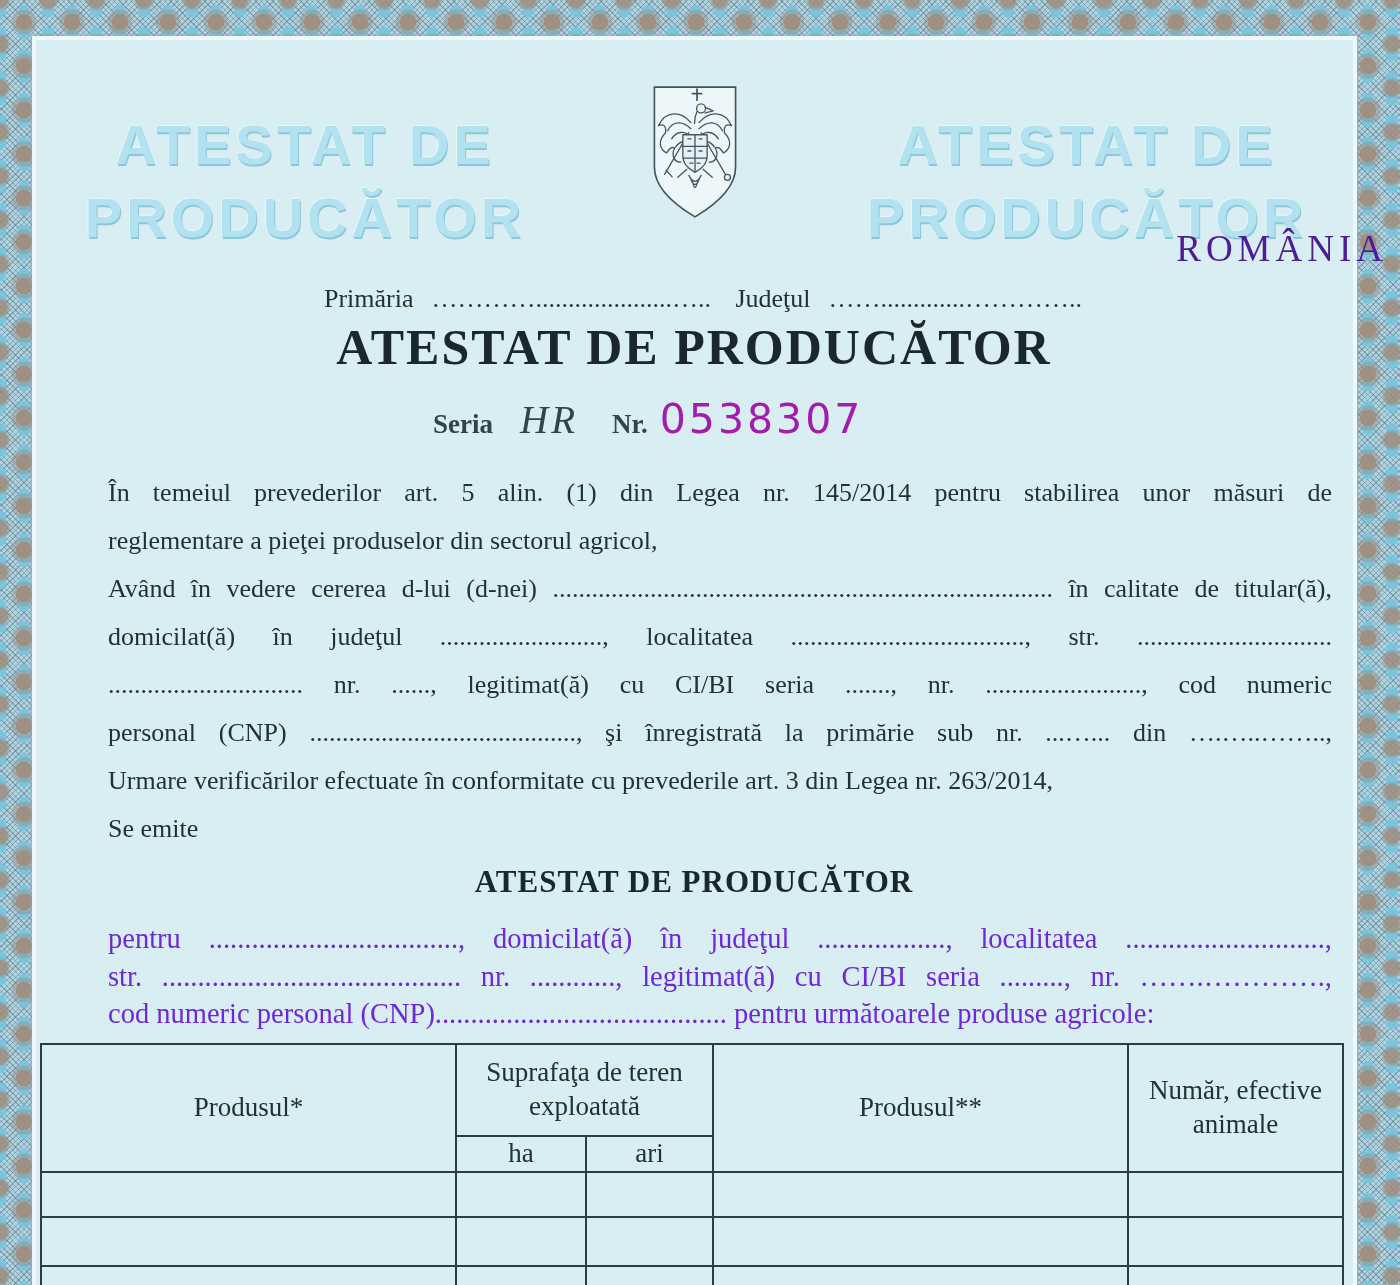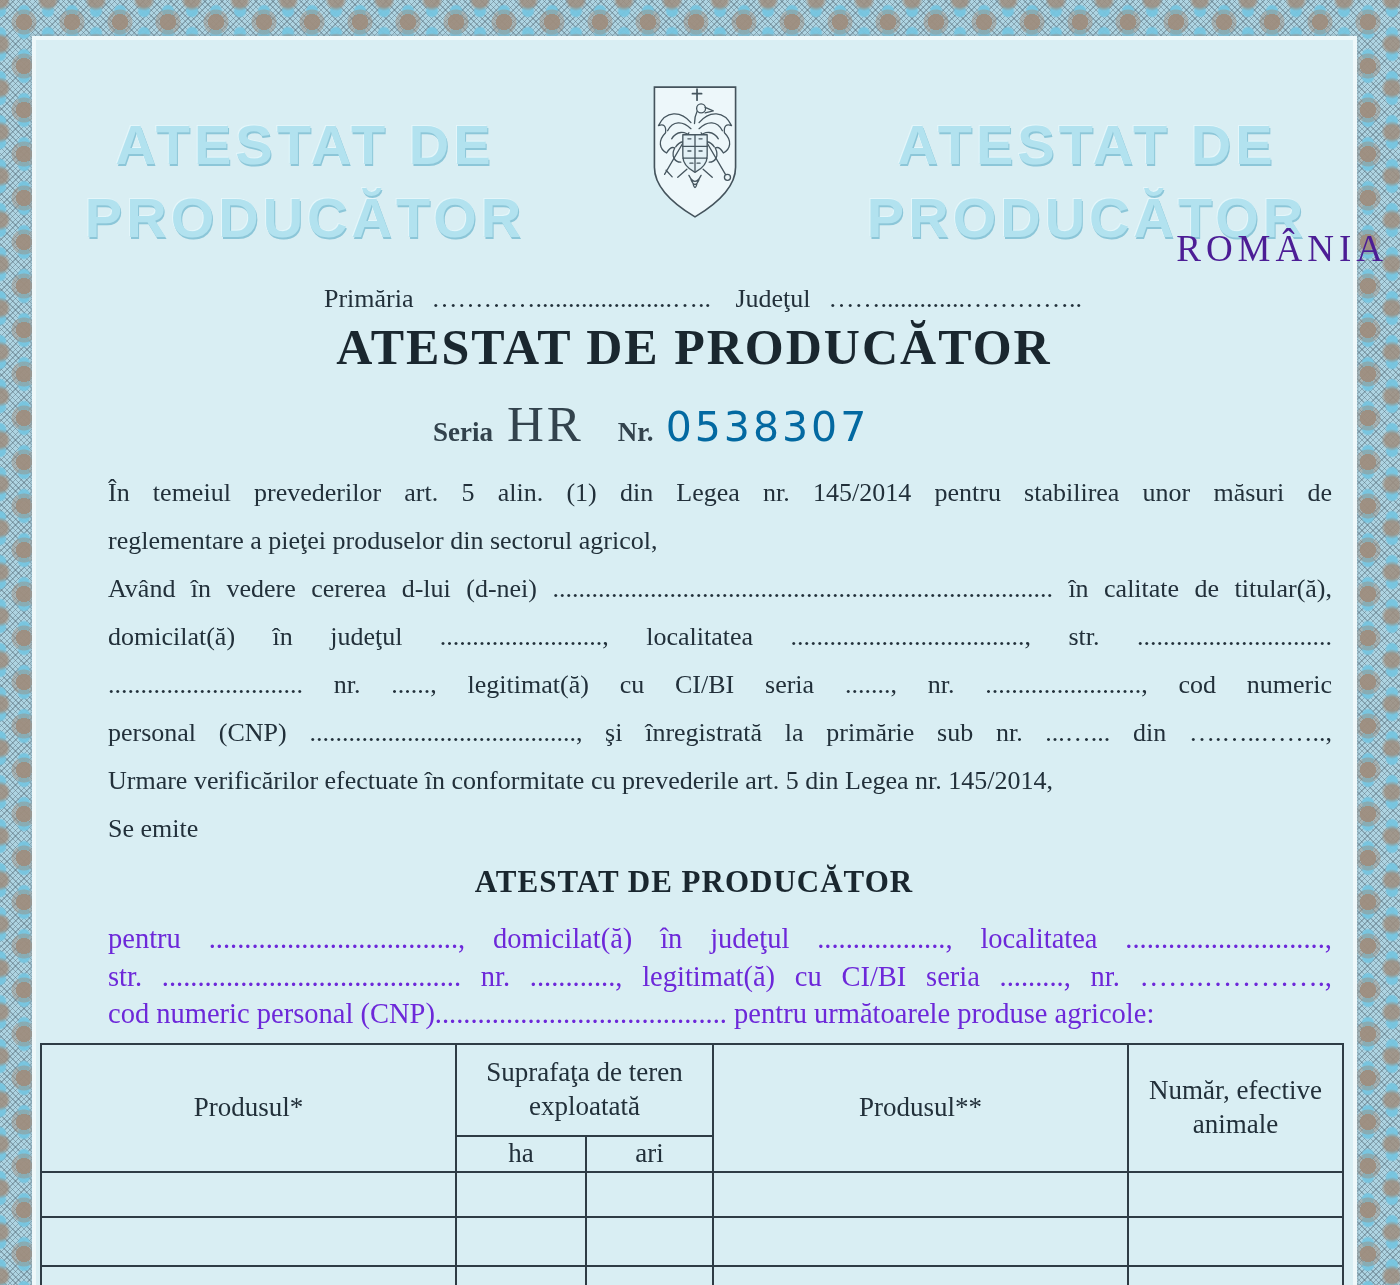--- a/index.html
+++ b/index.html
@@ -49,23 +49,23 @@
     position:absolute; top:284px; left:0; width:1388px; text-align:center;
     font-size:26px; color:#22303a;
   }
   .hline .lbl { margin:0 18px; }
   .main-title {
     position:absolute; top:318px; left:0; width:1388px; text-align:center;
     font-size:50px; font-weight:bold; letter-spacing:2px; color:#1a272f;
   }
   .seria-line { position:absolute; top:395px; left:433px; white-space:nowrap; color:#33434d; }
   .seria-label { font-size:27px; font-weight:bold; }
-  .seria-value { font-size:51px; letter-spacing:3px; margin-left:14px; }
+  .seria-value { font-size:39px; letter-spacing:3px; margin-left:27px;font-style:italic; }
   .nr-label    { font-size:27px; font-weight:bold; margin-left:34px; }
-  .nr-value    { font-family:"DejaVu Sans", sans-serif; font-size:41px; letter-spacing:3px; margin-left:12px; color:#0369a1; }
+  .nr-value    { font-family:"DejaVu Sans", sans-serif; font-size:41px; letter-spacing:3px; margin-left:12px; color:#a21caf; }
   .body1 {
     position:absolute; left:108px; top:469px; width:1224px;
     font-size:26px; line-height:48px; color:#22303a;
   }
   .body2 {
     position:absolute; left:108px; top:920px; width:1224px;
     font-size:28.5px; line-height:37.5px; color:#6d28d9;
   }
   .jl { text-align:justify; text-align-last:justify; }
   .subtitle {
@@ -144,21 +144,21 @@
     <span class="seria-label">Seria</span><span class="seria-value">HR</span><span class="nr-label">Nr.</span><span class="nr-value">0538307</span>
   </div>
 
   <div class="body1">
     <div class="jl">În temeiul prevederilor art. 5 alin. (1) din Legea nr. 145/2014 pentru stabilirea unor măsuri de</div>
     <div>reglementare a pieţei produselor din sectorul agricol,</div>
     <div class="jl">Având în vedere cererea d-lui (d-nei) ............................................................................. în calitate de titular(ă),</div>
     <div class="jl">domicilat(ă) în judeţul ........................., localitatea ...................................., str. ..............................</div>
     <div class="jl">.............................. nr. ......, legitimat(ă) cu CI/BI seria ......., nr. ........................, cod numeric</div>
     <div class="jl">personal (CNP) ........................................., şi înregistrată la primărie sub nr. ...…... din ….…..……..,</div>
-    <div>Urmare verificărilor efectuate în conformitate cu prevederile art. 5 din Legea nr. 145/2014,</div>
+    <div>Urmare verificărilor efectuate în conformitate cu prevederile art. 3 din Legea nr. 263/2014,</div>
     <div>Se emite</div>
   </div>
 
   <div class="subtitle">ATESTAT DE PRODUCĂTOR</div>
 
   <div class="body2">
     <div class="jl">pentru ..................................., domicilat(ă) în judeţul .................., localitatea ............................,</div>
     <div class="jl">str. .......................................... nr. ............, legitimat(ă) cu CI/BI seria ........., nr. …….………….,</div>
     <div>cod numeric personal (CNP)......................................... pentru următoarele produse agricole:</div>
   </div>

